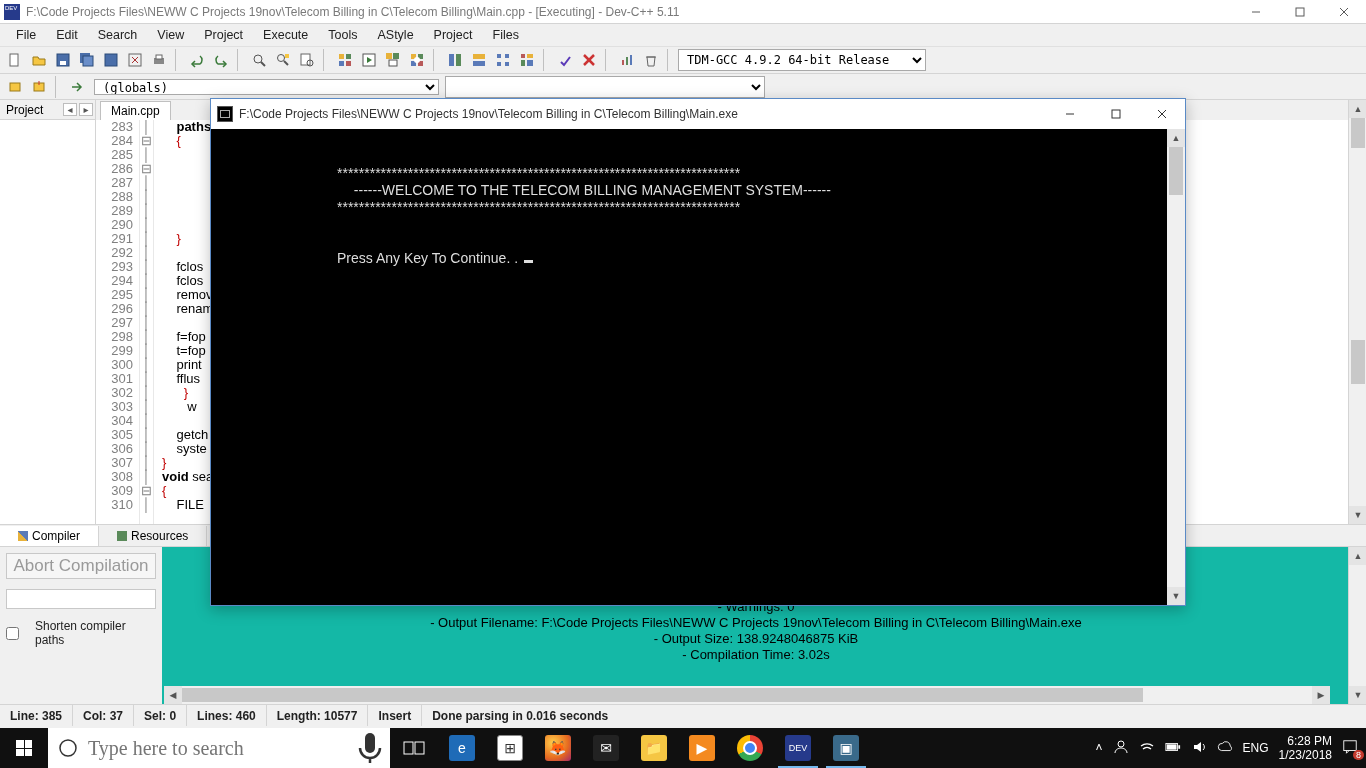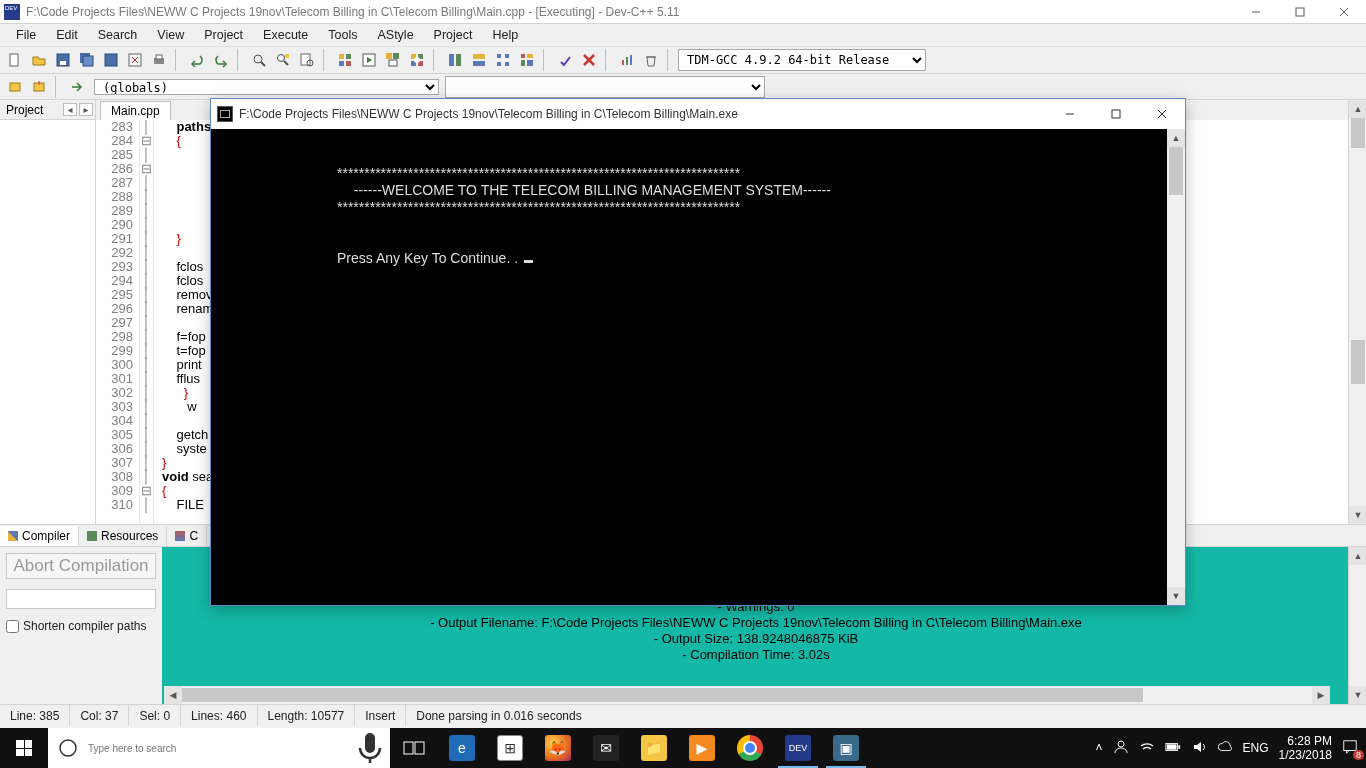--- a/index.html
+++ b/index.html
@@ -43,42 +43,42 @@
 .src   { flex: 1; padding-left: 8px; white-space: pre; color: #000; }
 .src .kw { color: #000; font-weight: bold; }
 .src .br { color: #c00000; }
 .rscroll { width: 18px; background: #f0f0f0; border-left: 1px solid #d4d4d4; position: relative; }
 .rscroll .up, .rscroll .dn { position: absolute; left: 0; width: 18px; height: 18px; background: #e4e4e4; display:flex;align-items:center;justify-content:center;font-size:9px;color:#555;}
 .rscroll .up { top: 0; } .rscroll .dn { bottom: 0; }
 .rscroll .thumb { position: absolute; left: 2px; width: 14px; background: #c8c8c8; }
 
 
 .bottomtabs { height: 22px; background: #f0f0f0; border-top: 1px solid #d4d4d4; display: flex; align-items: center; font-size: 12px; }
-.bottomtabs .btab { padding: 3px 8px; display: flex; align-items: center; gap: 4px; border-right: 1px solid #d4d4d4; }
+.bottomtabs .btab { padding: 3px 18px; display: flex; align-items: center; gap: 4px; border-right: 1px solid #d4d4d4; }
 .bottomtabs .btab.active { background: #fff; }
 .bottomtabs .sq { width: 10px; height: 10px; display: inline-block; }
 
 
 .outpane { height: 158px; display: flex; border-top: 1px solid #d4d4d4; background: #f0f0f0; }
 .outpane .left { width: 162px; padding: 6px; display: flex; flex-direction: column; gap: 10px; font-size: 12px; }
 .outpane .left button { height: 26px; font-size: 17px; background: #f6f6f6; border: 1px solid #c8c8c8; color: #9a9a9a; }
 .outpane .left .pbar { height: 20px; border: 1px solid #c8c8c8; background: #fff; }
-.outpane .left label { display: flex; align-items: center; gap: 4px; color: #222; }
+.outpane .left label { display: flex; align-items: center; gap: 16px; color: #222; }
 .outpane .right { flex: 1; background: #14b8a6; border-left: 2px solid #14b8a6; position: relative; font-family: Consolas, monospace; font-size: 13px; line-height: 16px; padding: 4px 6px; white-space: pre; overflow: hidden; text-align: center; }
 .outpane .right .hscroll { position: absolute; left: 0; right: 18px; bottom: 0; height: 18px; background: #f0f0f0; display:flex; }
 .outpane .right .hscroll .l,.outpane .right .hscroll .r{width:18px;background:#e4e4e4;display:flex;align-items:center;justify-content:center;font-size:9px;color:#555;}
 .outpane .right .hscroll .track{flex:1;position:relative;}
 .outpane .right .hscroll .thumb{position:absolute;top:2px;height:14px;background:#c8c8c8;}
 .outpane .vscroll { width: 18px; background: #f0f0f0; border-left: 1px solid #d4d4d4; position:relative;}
 .outpane .vscroll .up,.outpane .vscroll .dn{position:absolute;left:0;width:18px;height:18px;background:#e4e4e4;display:flex;align-items:center;justify-content:center;font-size:9px;color:#555;}
 .outpane .vscroll .up{top:0;} .outpane .vscroll .dn{bottom:0;}
 
 
 .status { height: 22px; background: #f0f0f0; border-top: 1px solid #d4d4d4; display: flex; align-items: center; font-size: 12px; color: #222; }
-.status span { padding: 0 10px; border-right: 1px solid #d4d4d4; height: 100%; display: flex; align-items: center; }
+.status span { padding: 0 10px; border-right: 1px solid #d4d4d4; height: 100%; display: flex; align-items: center; font-weight: bold; }
 .status span.wide { flex: 0 0 auto; }
 
 
 .console { position: absolute; left: 210px; top: 98px; width: 976px; height: 508px; background: #000; border: 1px solid #5a8ac6; box-shadow: 0 4px 14px rgba(0,0,0,.25); z-index: 20; display: flex; flex-direction: column; }
 .console .tb { height: 30px; background: #fff; display: flex; align-items: center; font-size: 12px; color: #333; }
 .console .tb .ico { width: 16px; height: 16px; margin: 0 6px; background: #000; border:1px solid #555; position:relative;}
 .console .tb .ico::after{content:"";position:absolute;left:2px;top:3px;width:8px;height:6px;border:1px solid #aaa;}
 .console .tb .ttl { flex: 1; overflow: hidden; text-overflow: ellipsis; white-space: nowrap; }
 .console .tb .wb { width: 46px; height: 30px; display: flex; align-items: center; justify-content: center; }
 .console .tb .wb svg { width: 10px; height: 10px; }
@@ -90,21 +90,21 @@
 .cursor { display:inline-block; width: 9px; height: 3px; background:#ddd; vertical-align: baseline; margin-left:2px;}
 
 
 .taskbar { position: absolute; left: 0; right: 0; bottom: 0; height: 40px; background: #101010; display: flex; align-items: center; color: #fff; z-index: 30; }
 .taskbar .start { width: 48px; height: 40px; display: flex; align-items: center; justify-content: center; }
 .taskbar .start .winlogo { width: 16px; height: 16px; display: grid; grid-template-columns: 1fr 1fr; grid-template-rows: 1fr 1fr; gap: 1px; }
 .taskbar .start .winlogo span { background: #fff; }
 .taskbar .search { flex: 0 0 342px; height: 40px; background: #fff; display: flex; align-items: center; color: #666; font-size: 14px; }
 .taskbar .search .o { width: 40px; display: flex; align-items: center; justify-content: center; }
 .taskbar .search .o svg { width: 20px; height: 20px; }
-.taskbar .search input { border: none; outline: none; flex: 1; font-size: 10px; font-family: Liberation Sans, sans-serif; color:#333; }
+.taskbar .search input { border: none; outline: none; flex: 1; font-size: 20px; font-family: Liberation Serif, serif; color:#333; }
 .taskbar .search .mic { width: 40px; display: flex; align-items: center; justify-content: center; color: #333; }
 .taskbar .apps { display: flex; align-items: center; height: 40px; }
 .taskbar .apps .app { width: 48px; height: 40px; display: flex; align-items: center; justify-content: center; position: relative; }
 .taskbar .apps .app.active::after { content:""; position:absolute; left:4px; right:4px; bottom:0; height:2px; background:#76b9ed;}
 .taskbar .tray { margin-left: auto; display: flex; align-items: center; gap: 10px; padding-right: 6px; font-size: 12px; color: #fff; }
 .taskbar .tray .clock { text-align: right; line-height: 14px; font-size: 12px; }
 .taskbar .tray svg { width: 16px; height: 16px; }
 .taskbar .tray .notif { width: 18px; height: 18px; position: relative; }
 .taskbar .tray .notif .badge { position: absolute; right: -4px; bottom: -3px; background: #c43b2f; color:#fff; border-radius: 7px; font-size: 9px; padding: 0 3px; }
 
@@ -137,21 +137,21 @@
 <div class="menubar">
   <span>File</span>
   <span>Edit</span>
   <span>Search</span>
   <span>View</span>
   <span>Project</span>
   <span>Execute</span>
   <span>Tools</span>
   <span>AStyle</span>
   <span>Project</span>
-  <span>Help</span>
+  <span>Files</span>
 </div>
 
 <div class="toolbar">
   <div class="tbtn">
       <svg viewBox="0 0 16 16">
         <rect x="3" y="2" width="8" height="12" fill="#fff" stroke="#666"></rect>
       </svg>
     </div>
   <div class="tbtn">
       <svg viewBox="0 0 16 16">

